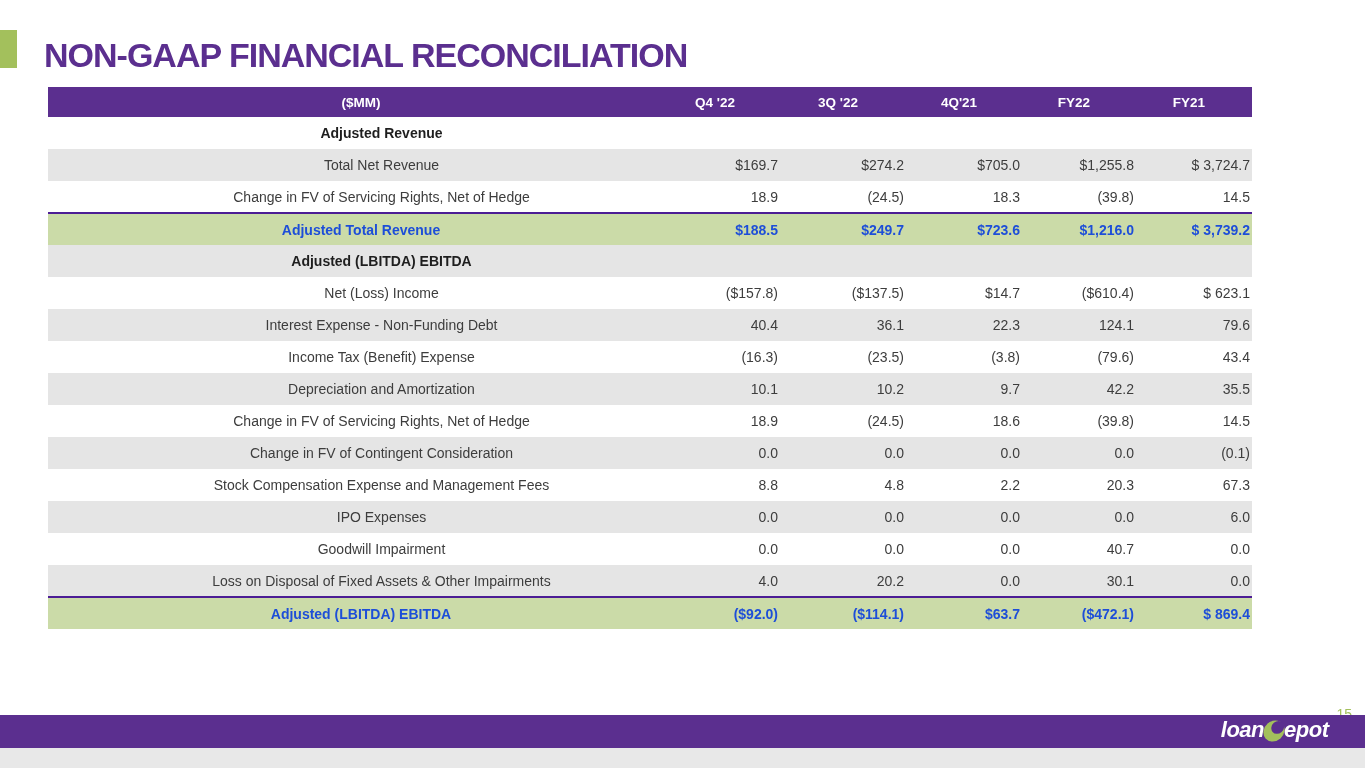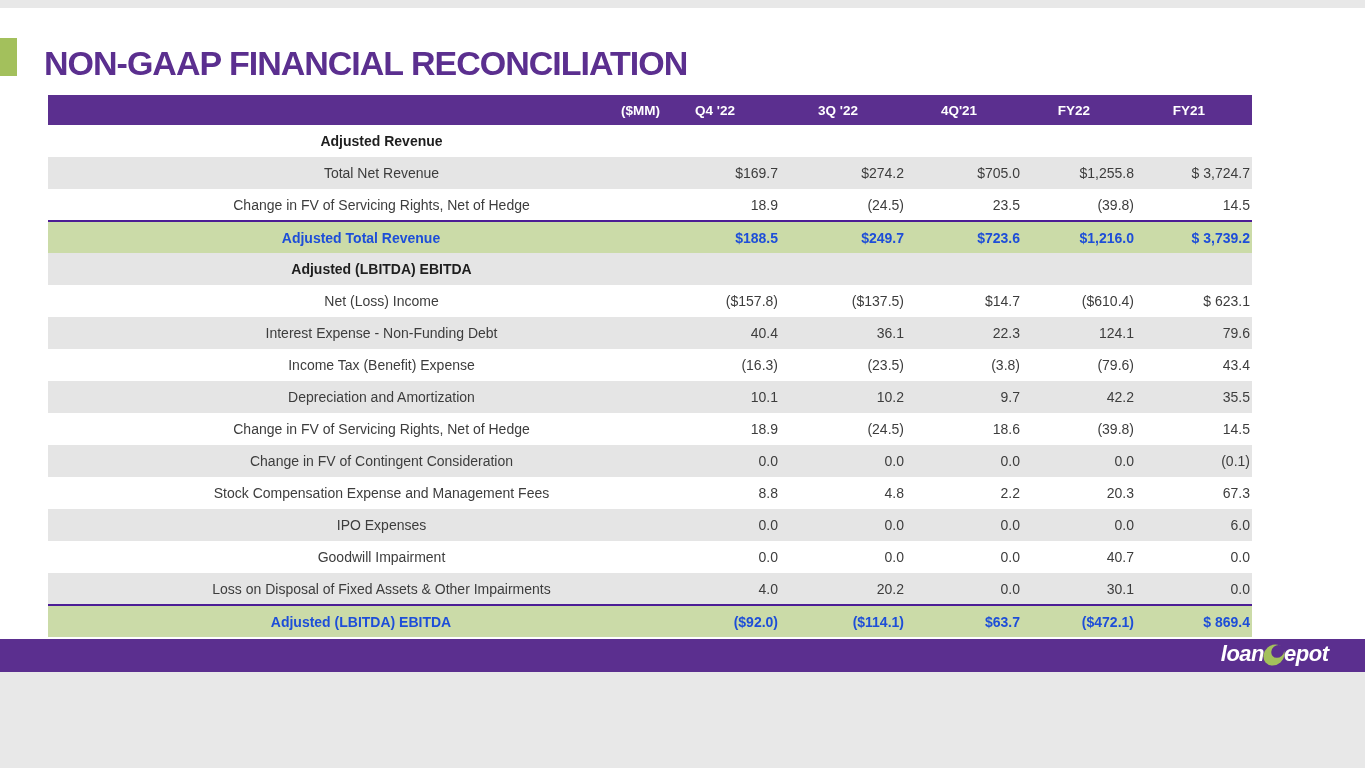--- a/index.html
+++ b/index.html
@@ -1,24 +1,24 @@
 <!DOCTYPE html>
 <html style="--brand-purple: #5b2f8f; --green-accent: #a3c05c; --green-row: #cbdba8; --stripe-gray: #f2f2f2;"><head>
 <meta charset="utf-8">
 <style>
   * { margin:0; padding:0; box-sizing:border-box; }
   html,body { background:#e8e8e8; }
   body { font-family:"Liberation Sans", sans-serif; }
 
   .slide {
     position:relative;
-    width:1365px; height:664px;
+    width:1365px; height:748px;
     background:#ffffff;
     overflow:hidden;
-    margin:8px auto;
+    margin:0 auto;
   }
 
   .accent-bar {
     position:absolute;
     left:0; top:30px;
     width:17px; height:38px;
     background:var(--green-accent);
   }
 
   .title {
@@ -46,21 +46,21 @@
   .fin-table col.c5 { width:116px; }
 
   .fin-table thead th {
     background:var(--brand-purple);
     color:#ffffff;
     font-size:13.5px;
     font-weight:700;
     height:30px;
     white-space:nowrap;
   }
-  .fin-table thead th.lbl-head { text-align:right; padding-left:14px; }
+  .fin-table thead th.lbl-head { text-align:center; padding-left:14px; }
   .fin-table thead th.col-head { text-align:center; padding-right:10px; }
 
   .fin-table tbody td {
     height:32px;
     font-size:14px;
     color:#3d3d3d;
     white-space:nowrap;
   }
   .fin-table tbody td.lbl   { text-align:center; padding-left:55px; }
   .fin-table tbody td.num   { text-align:right; padding-right:2px; }
@@ -158,21 +158,21 @@
           <td class="num">$169.7</td>
           <td class="num">$274.2</td>
           <td class="num">$705.0</td>
           <td class="num">$1,255.8</td>
           <td class="num">$ 3,724.7</td>
         </tr>
         <tr class="row-detail shade-white">
           <td class="lbl">Change in FV of Servicing Rights, Net of Hedge</td>
           <td class="num">18.9</td>
           <td class="num">(24.5)</td>
-          <td class="num">23.5</td>
+          <td class="num">18.3</td>
           <td class="num">(39.8)</td>
           <td class="num">14.5</td>
         </tr>
         <tr class="row-total shade-green">
           <td class="lbl">Adjusted Total Revenue</td>
           <td class="num">$188.5</td>
           <td class="num">$249.7</td>
           <td class="num">$723.6</td>
           <td class="num">$1,216.0</td>
           <td class="num">$ 3,739.2</td>

